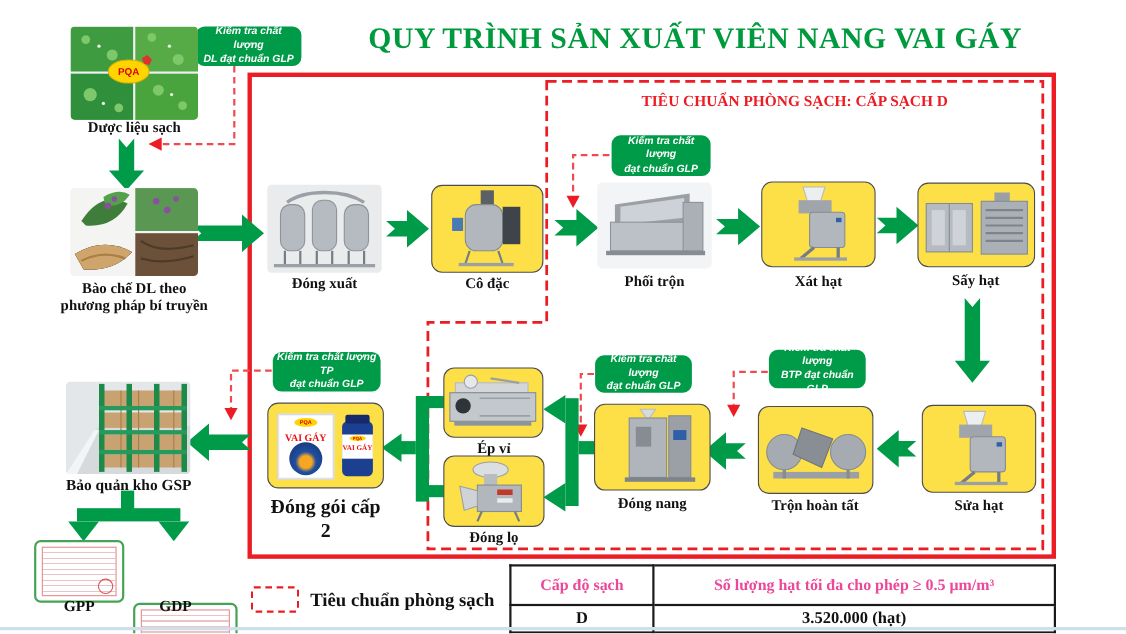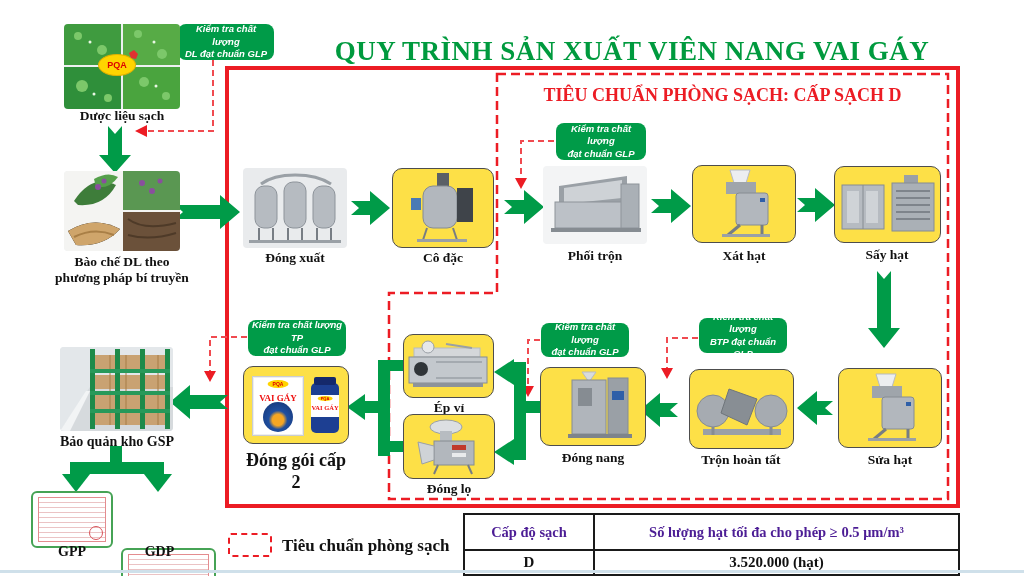--- a/index.html
+++ b/index.html
@@ -1,33 +1,33 @@
 <!DOCTYPE html>
 <html><head>
 <meta charset="utf-8">
 <style>
   html,body{margin:0;padding:0;background:#fff;}
   #stage{position:relative;width:1024px;height:576px;background:#ffffff;overflow:hidden;
          font-family:"Liberation Serif",serif;}
   #overlay{position:absolute;left:0;top:0;z-index:1;}
   .abs{position:absolute;z-index:2;}
   .title{font-weight:bold;font-size:27px;color:#009a3e;text-align:center;letter-spacing:.5px;}
-  .cleanroom-label{font-weight:bold;font-size:18px;color:#ec1c24;text-align:center;}
+  .cleanroom-label{font-weight:bold;font-size:14px;color:#ec1c24;text-align:center;}
   .badge{background:#009b48;color:#fff;border-radius:8px;display:flex;align-items:center;justify-content:center;
          font-family:"Liberation Sans",sans-serif;font-weight:bold;font-size:9.5px;line-height:1.3;
          text-align:center;white-space:pre-line;box-sizing:border-box;padding:2px 3px;font-style:italic;}
   .mbox{background:#fde047;border:1.6px solid #4d4d4d;border-radius:10px;display:flex;align-items:center;
         justify-content:center;box-sizing:border-box;overflow:hidden;}
   .photo{background:#eef0f1;border-radius:4px;overflow:hidden;}
   .slabel{font-weight:bold;font-size:13.5px;color:#111;text-align:center;white-space:pre-line;line-height:1.2;}
   .legend-box{border:2px dashed #ec1c24;border-radius:3px;box-sizing:border-box;}
   .legend-text{font-weight:bold;font-size:17px;color:#111;}
   table.spec{border-collapse:collapse;width:495px;table-layout:fixed;}
   table.spec td{border:2px solid #1a1a1a;text-align:center;vertical-align:middle;background:#fff;}
-  td.hd{color:#4c1d95;font-weight:bold;font-size:14.5px;height:32px;margin-top:28px;}
+  td.hd{color:#ec4899;font-weight:bold;font-size:14.5px;height:32px;margin-top:28px;}
   td.dt{color:#111;font-weight:bold;font-size:15px;height:21px;}
   .prod-box{position:absolute;left:8px;top:9px;width:50px;height:58px;background:#fff;
             border:1px solid #c9cdd2;box-shadow:0 0 0 1px #eee inset;}
   .prod-brand{position:absolute;left:50%;top:3px;transform:translateX(-50%);background:#ffd400;color:#d00;
               border-radius:50%;font-family:"Liberation Sans",sans-serif;font-weight:bold;font-size:5px;
               padding:1px 5px;}
   .prod-name{position:absolute;left:0;right:0;top:16px;color:#e11;font-weight:bold;font-size:9px;text-align:center;}
   .prod-circle{position:absolute;left:50%;bottom:3px;transform:translateX(-50%);width:30px;height:30px;border-radius:50%;
                background:radial-gradient(circle at 50% 60%, #f5a623 0 24%, #1f4fa0 40%, #14306e 100%);}
   .prod-bottle{position:absolute;right:9px;top:16px;width:28px;height:50px;background:#1d3f92;border-radius:5px;}
@@ -105,21 +105,21 @@
     </g>
 
     <g fill="#009b48">
       <rect x="110" y="446" width="12" height="18"></rect>
       <rect x="70" y="462" width="94" height="12"></rect>
       <polygon points="62,474 90,474 76,492"></polygon>
       <polygon points="144,474 172,474 158,492"></polygon>
     </g>
   </svg>
 
-  <div class="abs title" style="left:240px;top:36px;width:784px;">QUY TRÌNH SẢN XUẤT VIÊN NANG VAI GÁY</div>
+  <div class="abs title" style="left:240px;top:20px;width:784px;">QUY TRÌNH SẢN XUẤT VIÊN NANG VAI GÁY</div>
   <div class="abs cleanroom-label" style="left:497px;top:85px;width:451px;">TIÊU CHUẨN PHÒNG SẠCH: CẤP SẠCH D</div>
 
   <div class="abs badge" style="left:178px;top:24px;width:96px;height:36px;">Kiểm tra chất lượng
 DL đạt chuẩn GLP</div>
   <div class="abs badge" style="left:556px;top:123px;width:90px;height:37px;">Kiểm tra chất lượng
 đạt chuẩn GLP</div>
   <div class="abs badge" style="left:699px;top:318px;width:88px;height:35px;">Kiểm tra chất lượng
 BTP đạt chuẩn GLP</div>
   <div class="abs badge" style="left:541px;top:323px;width:88px;height:34px;">Kiểm tra chất lượng
 đạt chuẩn GLP</div>

